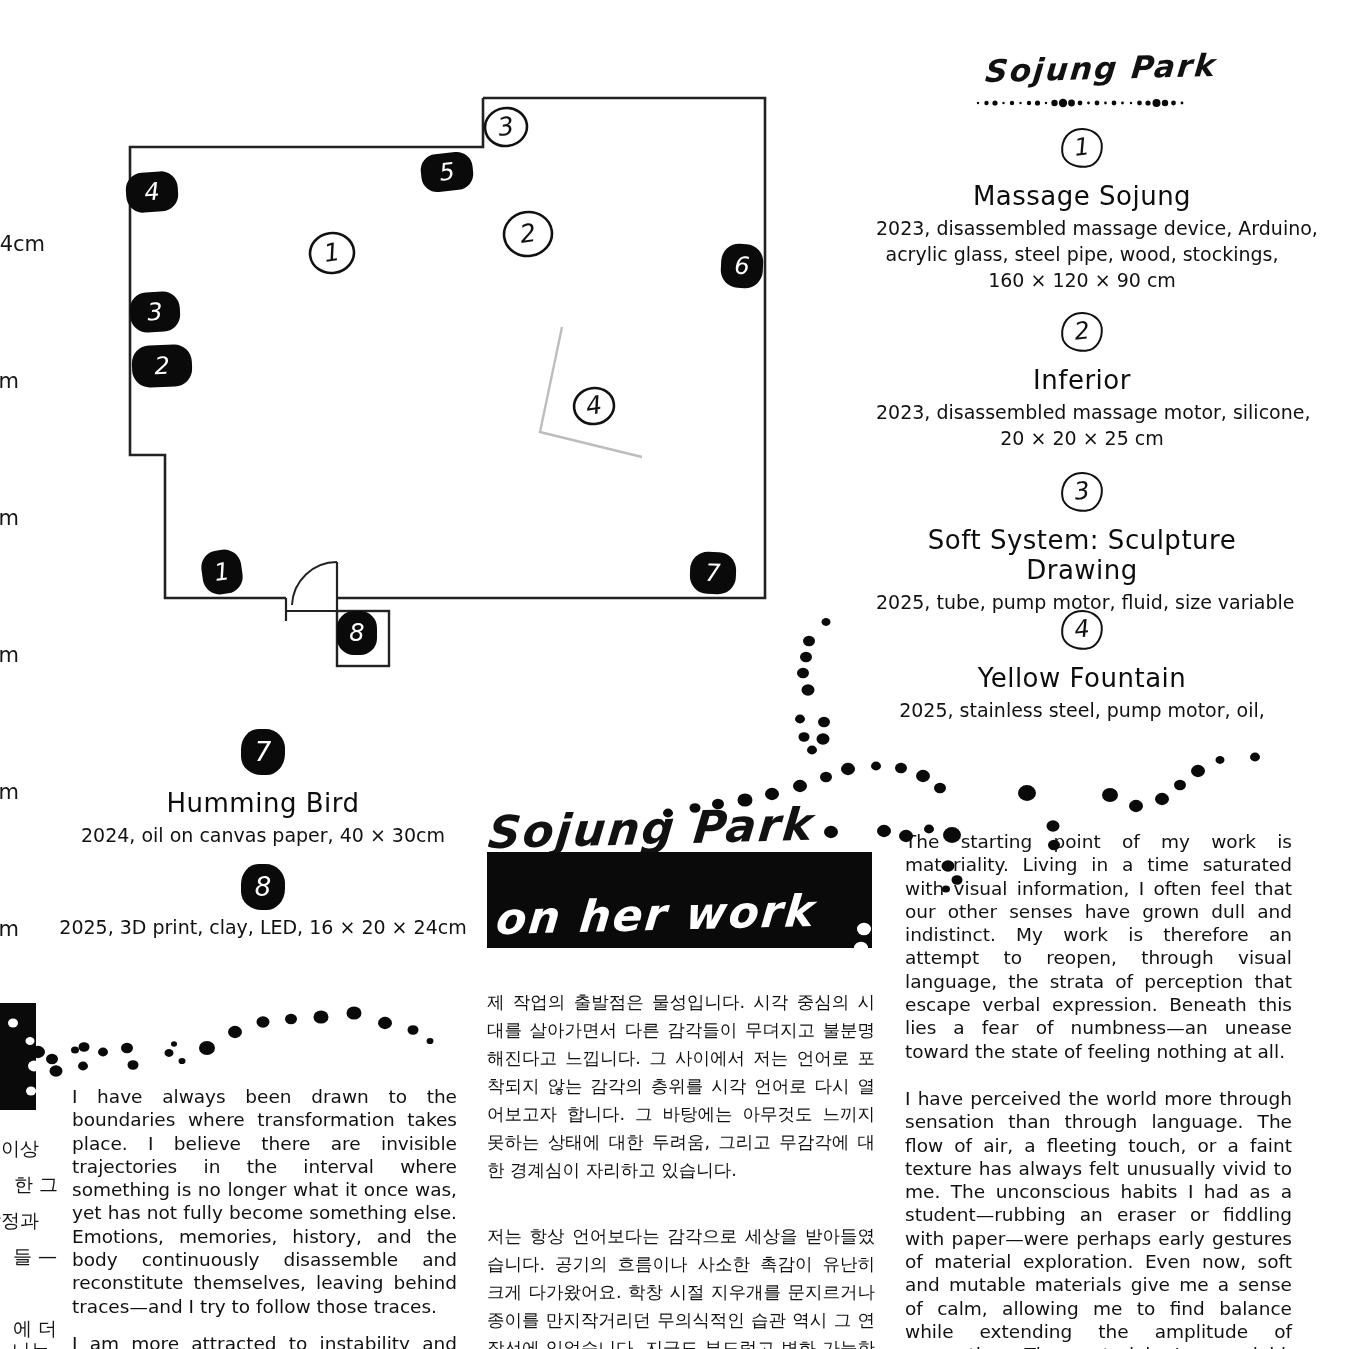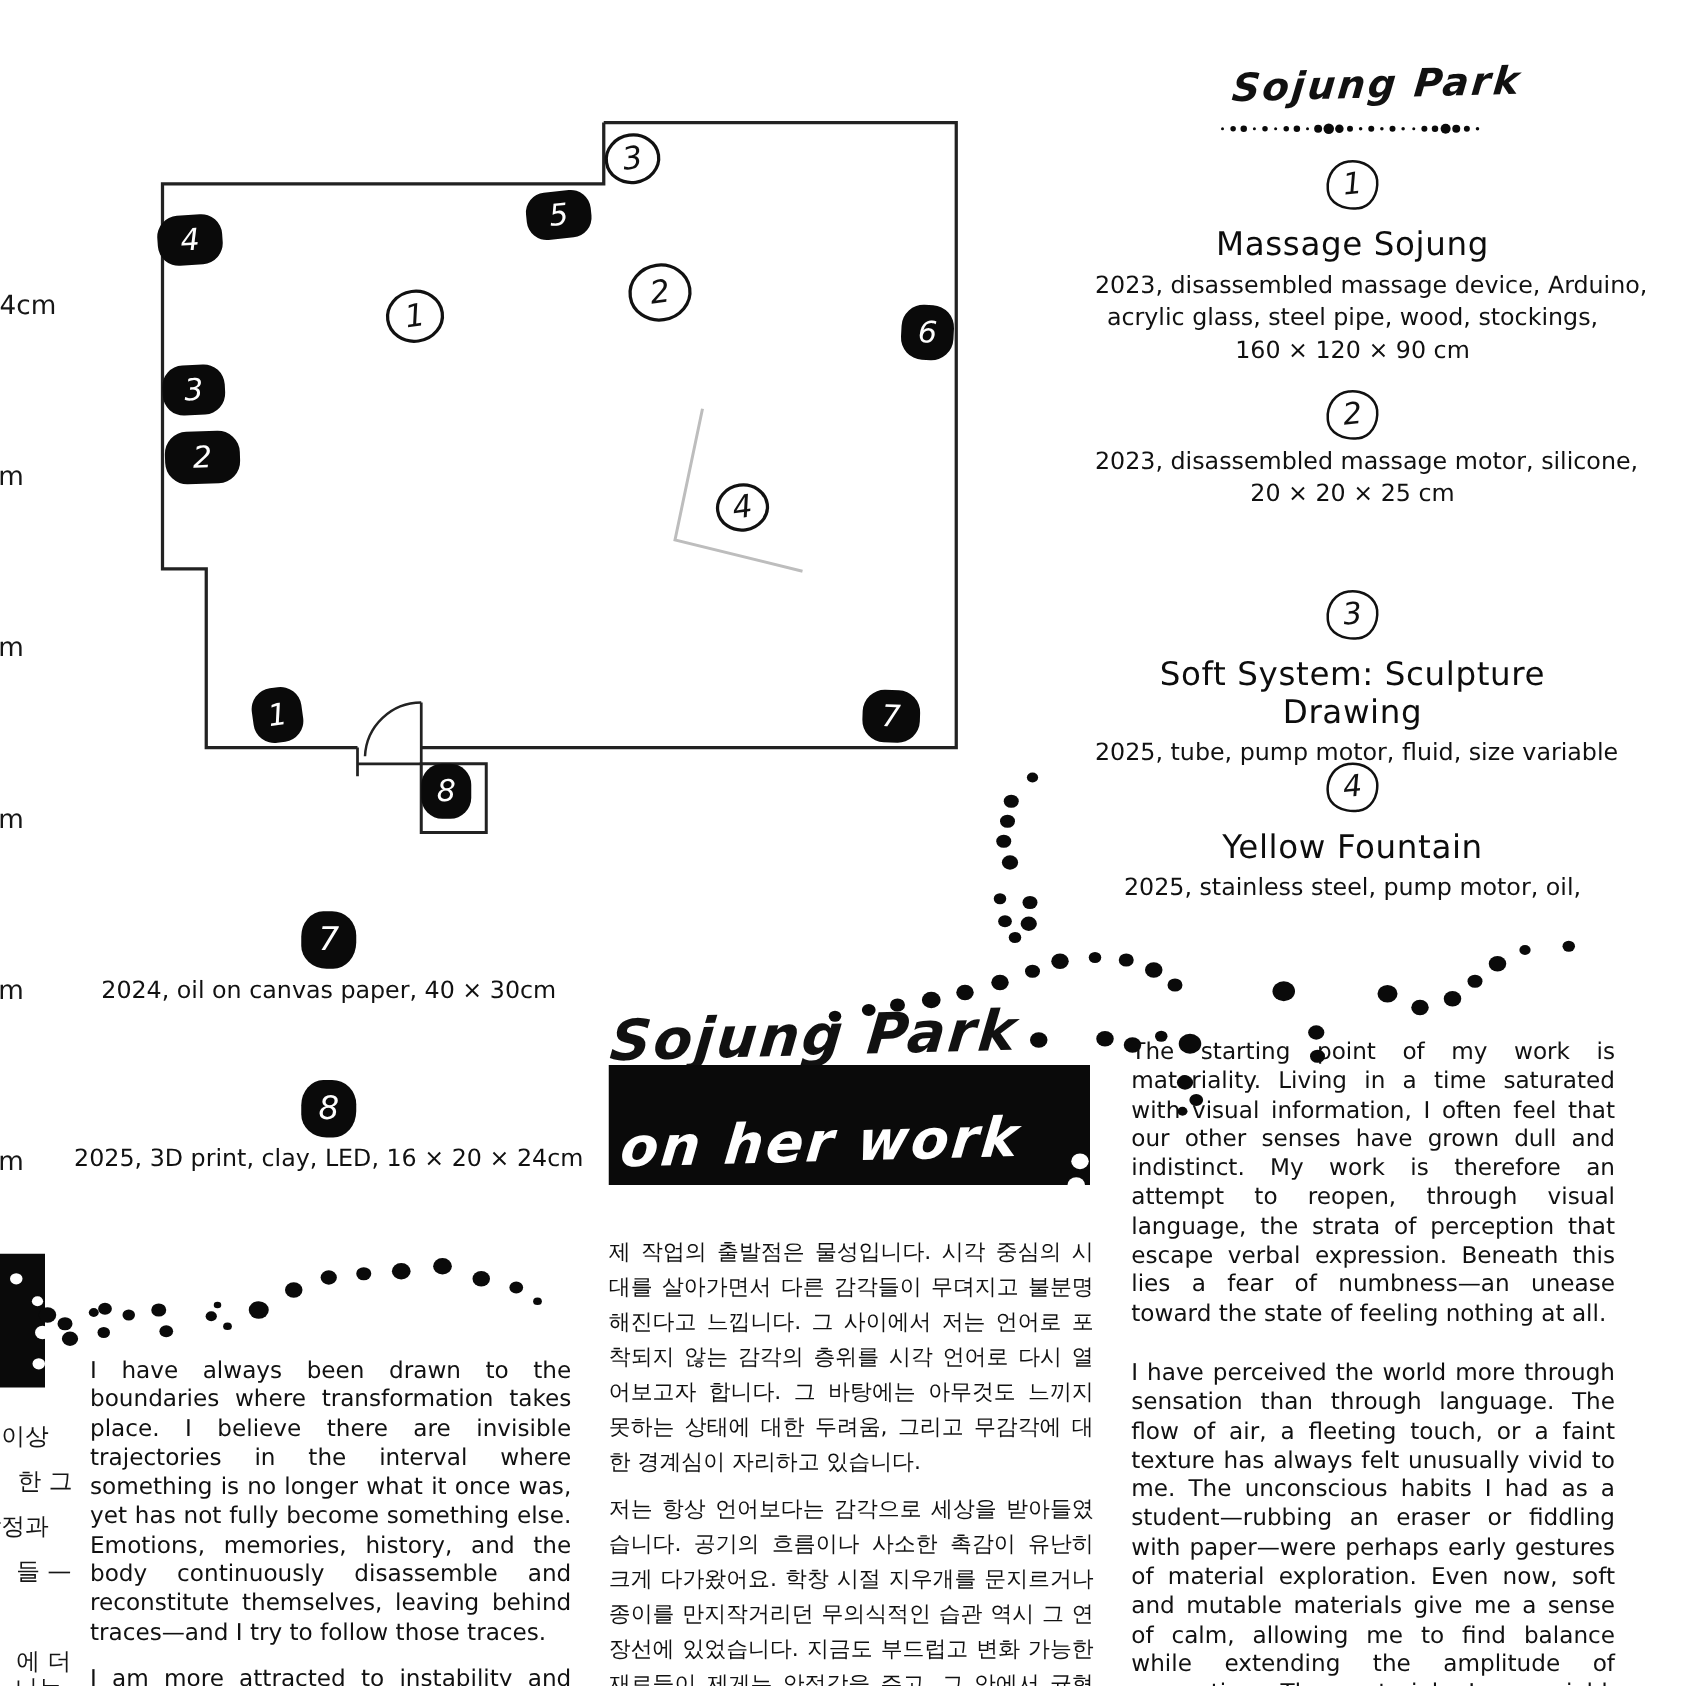--- a/index.html
+++ b/index.html
@@ -53,48 +53,48 @@
 <body>
 
 <div class="abs script" style="left:986px;top:50px;font-size:31px;">Sojung Park</div>
 
 <div id="works-right">
     <div class="work" style="left: 876px; width: 412px; top: 128px;"><span class="marker-outline">1</span><div class="work-title">Massage Sojung</div><div class="work-caption">
         <div>2023, disassembled massage device, Arduino,</div>
         <div>acrylic glass, steel pipe, wood, stockings,</div>
         <div>160 × 120 × 90 cm</div>
       </div></div>
-    <div class="work" style="left: 876px; width: 412px; top: 312px;"><span class="marker-outline">2</span><div class="work-caption">
+    <div class="work" style="left: 876px; width: 412px; top: 312px;"><span class="marker-outline">2</span><div class="work-title">Inferior</div><div class="work-caption">
         <div>2023, disassembled massage motor, silicone,</div>
         <div>20 × 20 × 25 cm</div>
       </div></div>
     <div class="work" style="left: 876px; width: 412px; top: 472px;"><span class="marker-outline">3</span><div class="work-title">Soft System: Sculpture Drawing</div><div class="work-caption">
         <div>2025, tube, pump motor, fluid, size variable</div>
       </div></div>
     <div class="work" style="left: 876px; width: 412px; top: 610px;"><span class="marker-outline">4</span><div class="work-title">Yellow Fountain</div><div class="work-caption">
         <div>2025, stainless steel, pump motor, oil,</div>
       </div></div>
   </div>
 
 <div id="works-left">
-    <div class="work" style="left: 57px; width: 412px; top: 729px;"><span class="marker-filled">7</span><div class="work-caption">
+    <div class="work" style="left: 57px; width: 412px; top: 729px;"><span class="marker-filled">7</span><div class="work-title">Humming Bird</div><div class="work-caption">
         <div>2024, oil on canvas paper, 40 × 30cm</div>
       </div></div>
     <div class="work" style="left: 57px; width: 412px; top: 864px;"><span class="marker-filled">8</span><div class="work-caption">
         <div>2025, 3D print, clay, LED, 16 × 20 × 24cm</div>
       </div></div>
   </div>
 
 <div class="abs script" style="left:489px;top:802px;font-size:45px;">Sojung Park</div>
 <div class="abs sub-box" style="left:487px;top:852px;width:385px;height:96px;">
   <span class="script white" style="font-size:44px;">on her work</span>
 </div>
 
 <div class="colblock ko" style="left:487px;top:988px;width:388px;">
-  <p style="margin-bottom:10px;">제 작업의 출발점은 물성입니다. 시각 중심의 시대를 살아가면서 다른 감각들이 무뎌지고 불분명해진다고 느낍니다. 그 사이에서 저는 언어로 포착되지 않는 감각의 층위를 시각 언어로 다시 열어보고자 합니다. 그 바탕에는 아무것도 느끼지 못하는 상태에 대한 두려움, 그리고 무감각에 대한 경계심이 자리하고 있습니다.</p>
+  <p style="margin-bottom:38px;">제 작업의 출발점은 물성입니다. 시각 중심의 시대를 살아가면서 다른 감각들이 무뎌지고 불분명해진다고 느낍니다. 그 사이에서 저는 언어로 포착되지 않는 감각의 층위를 시각 언어로 다시 열어보고자 합니다. 그 바탕에는 아무것도 느끼지 못하는 상태에 대한 두려움, 그리고 무감각에 대한 경계심이 자리하고 있습니다.</p>
   <p>저는 항상 언어보다는 감각으로 세상을 받아들였습니다. 공기의 흐름이나 사소한 촉감이 유난히 크게 다가왔어요. 학창 시절 지우개를 문지르거나 종이를 만지작거리던 무의식적인 습관 역시 그 연장선에 있었습니다. 지금도 부드럽고 변화 가능한 재료들이 제게는 안정감을 주고, 그 안에서 균형을 찾고 감각의 진폭을 넓혀가는 방식으로 작업을 이어가고 있습니다. 제가 사용하는 재료들은 힘이나</p>
 </div>
 
 <div class="colblock en" style="left:72px;top:1085px;width:385px;">
   <p>I have always been drawn to the boundaries where transformation takes place. I believe there are invisible trajectories in the interval where something is no longer what it once was, yet has not fully become something else. Emotions, memories, history, and the body continuously disassemble and reconstitute themselves, leaving behind traces—and I try to follow those traces.</p>
   <p>I am more attracted to instability and incom-</p>
 </div>
 
 <div class="colblock en" style="left:905px;top:830px;width:387px;">
   <p style="margin-bottom:24px;">The starting point of my work is materiality. Living in a time saturated with visual information, I often feel that our other senses have grown dull and indistinct. My work is therefore an attempt to reopen, through visual language, the strata of perception that escape verbal expression. Beneath this lies a fear of numbness—an unease toward the state of feeling nothing at all.</p>

